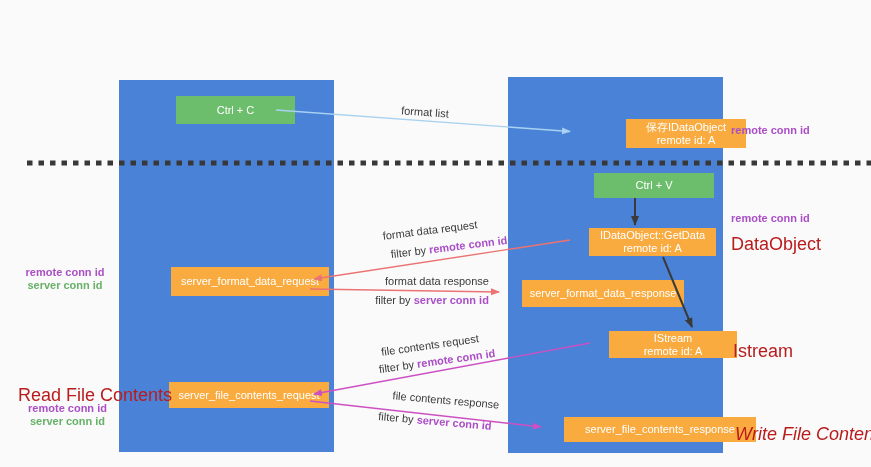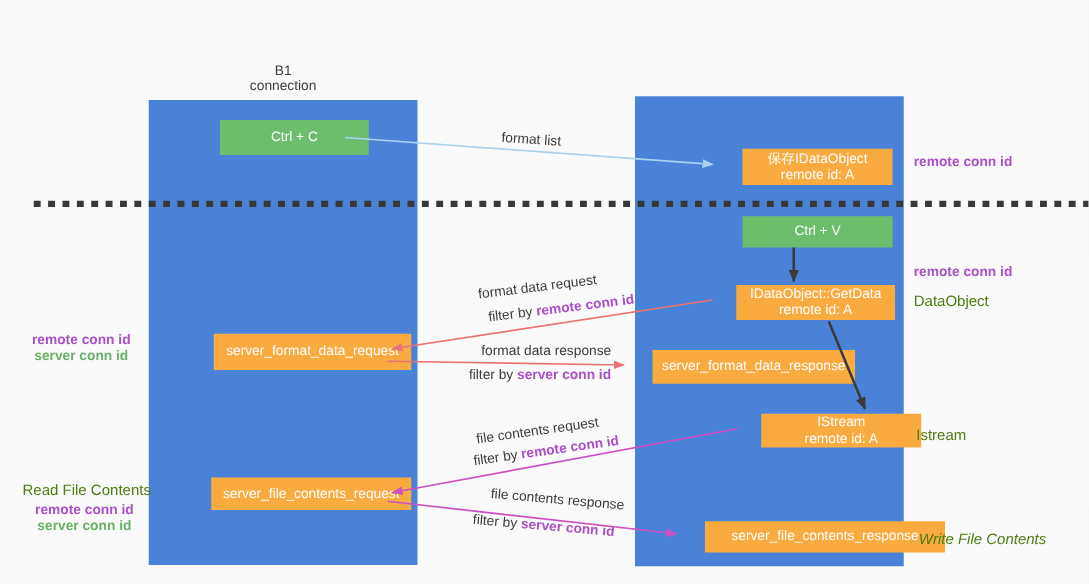--- a/index.html
+++ b/index.html
@@ -12,54 +12,50 @@
   .box{position:absolute;display:flex;flex-direction:column;align-items:center;justify-content:center;
     color:#ffffff;font-size:11px;line-height:13px;text-align:right;white-space:nowrap;margin-left:19px;}
   .box.green{background:var(--box-green);}
   .box.orange{background:var(--box-orange);}
   .clbl{position:absolute;font-size:11px;color:#3a3a3a;white-space:nowrap;}
   .rot0{transform:translate(-50%,-50%);}
   .rot4{transform:translate(-50%,-50%) rotate(4deg);}
   .rot5{transform:translate(-50%,-50%) rotate(5deg);}
   .rotm7{transform:translate(-50%,-50%) rotate(-7deg);}
   .rotm8{transform:translate(-50%,-50%) rotate(-8deg);}
-  .slbl{position:absolute;font-size:12px;color:#4d7c0f;white-space:nowrap;}
+  .slbl{position:absolute;font-size:18px;color:#b91c1c;white-space:nowrap;}
   .purple{color:var(--text-purple);font-weight:bold;}
   .greent{color:var(--text-green);font-weight:bold;}
   .pgroup{position:absolute;text-align:center;font-size:11px;line-height:13px;white-space:nowrap;}
   .arrows{position:absolute;left:0;top:0;pointer-events:none;}
   .sep{stroke:#383838;stroke-width:5;stroke-dasharray:5.5 6;fill:none;}
   .s-blue{stroke:var(--arrow-lightblue);stroke-width:1.4;fill:none;}
   .s-salmon{stroke:var(--arrow-salmon);stroke-width:1.4;fill:none;}
   .s-magenta{stroke:var(--arrow-magenta);stroke-width:1.4;fill:none;}
   .s-black{stroke:var(--arrow-black);stroke-width:2;fill:none;}
   .f-blue{fill:var(--arrow-lightblue);}
   .f-salmon{fill:var(--arrow-salmon);}
   .f-magenta{fill:var(--arrow-magenta);}
   .f-black{fill:var(--arrow-black);}
 </style>
 </head>
 <body>
 
 <div class="diagram">
 
 
-  <div class="lane-header" style="left:119px;top:51px;width:215px;">
-    <div>B1</div>
-    <div>connection</div>
-  </div>
 
   <div class="lane" style="left:119px;top:80px;width:215px;height:372px;"></div>
   <div class="lane" style="left:508px;top:77px;width:215px;height:376px;"></div>
 
   <div class="box green" style="left:157px;top:96px;width:119px;height:28px;">
     <div>Ctrl + C</div>
   </div>
 
-  <div class="box orange" style="left:575px;top:119px;width:120px;height:29px;">
+  <div class="box orange" style="left:607px;top:119px;width:120px;height:29px;">
     <div>保存IDataObject</div>
     <div>remote id: A</div>
   </div>
 
   <div class="box green" style="left:575px;top:173px;width:120px;height:25px;">
     <div>Ctrl + V</div>
   </div>
 
   <div class="box orange" style="left:570px;top:228px;width:127px;height:28px;">
     <div>IDataObject::GetData</div>

